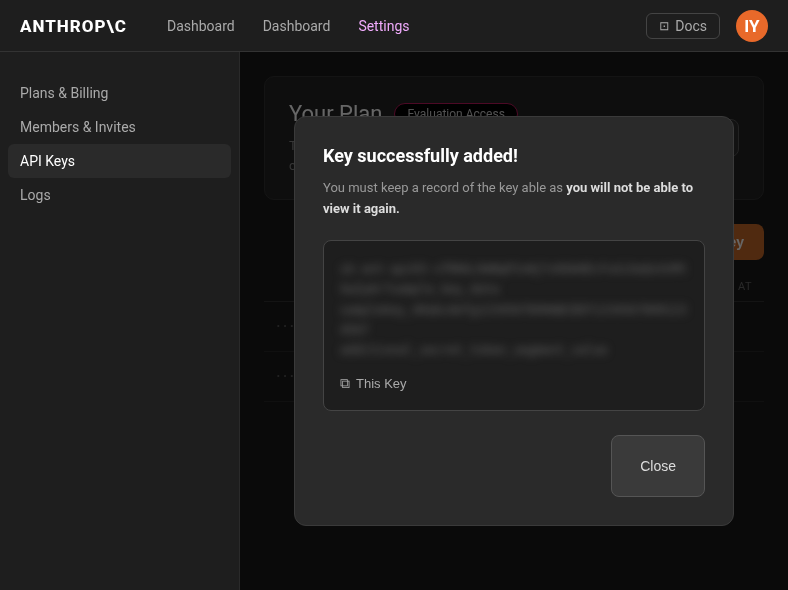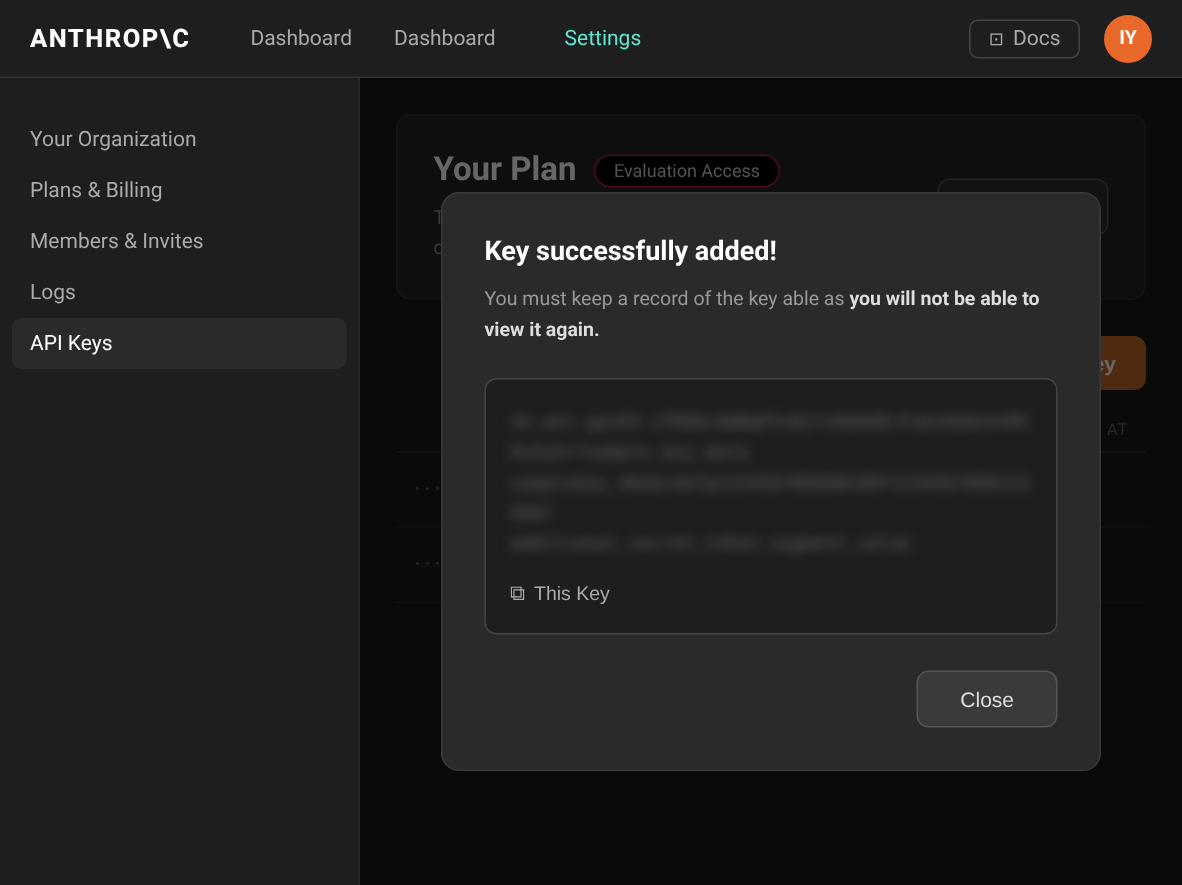--- a/index.html
+++ b/index.html
@@ -36,22 +36,21 @@
       flex: 1;
       text-align: right;
     }
     .nav-link {
       color: #aaa;
       font-size: 14px;
       cursor: pointer;
       text-decoration: none;
     }
     .nav-link.active {
-      color: #5eead4;
-      margin-left: 18px;
+      color: #f0abfc;
     }
     .nav-right {
       display: flex;
       align-items: center;
       gap: 16px;
     }
     .docs-btn {
       display: flex;
       align-items: center;
       gap: 6px;
@@ -66,21 +65,21 @@
       font-size: 12px;
     }
     .avatar {
       width: 32px;
       height: 32px;
       border-radius: 50%;
       background: #e8692a;
       display: flex;
       align-items: center;
       justify-content: center;
-      font-size: 13px;
+      font-size: 17px;
       font-weight: 700;
       color: #fff;
       cursor: pointer;
     }
 
     
     .layout {
       display: flex;
       height: calc(590px - 52px);
     }
@@ -128,21 +127,21 @@
       align-items: center;
     }
     .plan-title-row {
       display: flex;
       align-items: center;
       gap: 12px;
       margin-bottom: 10px;
     }
     .plan-title {
       font-size: 22px;
-      font-weight: 700;
+      font-weight: 400;
       color: #fff;
     }
     .eval-badge {
       background: #000000;
       border: 1px solid #be185d;
       border-radius: 20px;
       padding: 3px 12px;
       font-size: 12px;
       color: #ccc;
     }
@@ -276,21 +275,21 @@
     .modal-footer {
       display: flex;
       justify-content: flex-end;
     }
     .close-btn {
       background: #3a3a3a;
       border: 1px solid #555;
       border-radius: 8px;
       color: #ddd;
       font-size: 14px;
-      padding: 10px 28px;
+      padding: 22px 28px;
       cursor: pointer;
       text-align: right;
     }
   </style>
 </head>
 <body>
 
 <nav class="topnav">
   <span class="brand">ANTHROP\C</span>
   <div class="nav-links">
@@ -303,25 +302,24 @@
       <span class="docs-icon">⊡</span>
       <span>Docs</span>
     </div>
     <div class="avatar">IY</div>
   </div>
 </nav>
 
 <div class="layout">
 
   <aside class="sidebar">
-    <div class="sidebar-item">Your Organization</div>
     <div class="sidebar-item">Plans &amp; Billing</div>
     <div class="sidebar-item">Members &amp; Invites</div>
+    <div class="sidebar-item active">API Keys</div>
     <div class="sidebar-item">Logs</div>
-    <div class="sidebar-item active">API Keys</div>
   </aside>
 
   <main class="main">
 
     <div class="plan-card">
       <div>
         <div class="plan-title-row">
           <span class="plan-title">Your Plan</span>
           <span class="eval-badge">Evaluation Access</span>
         </div>

